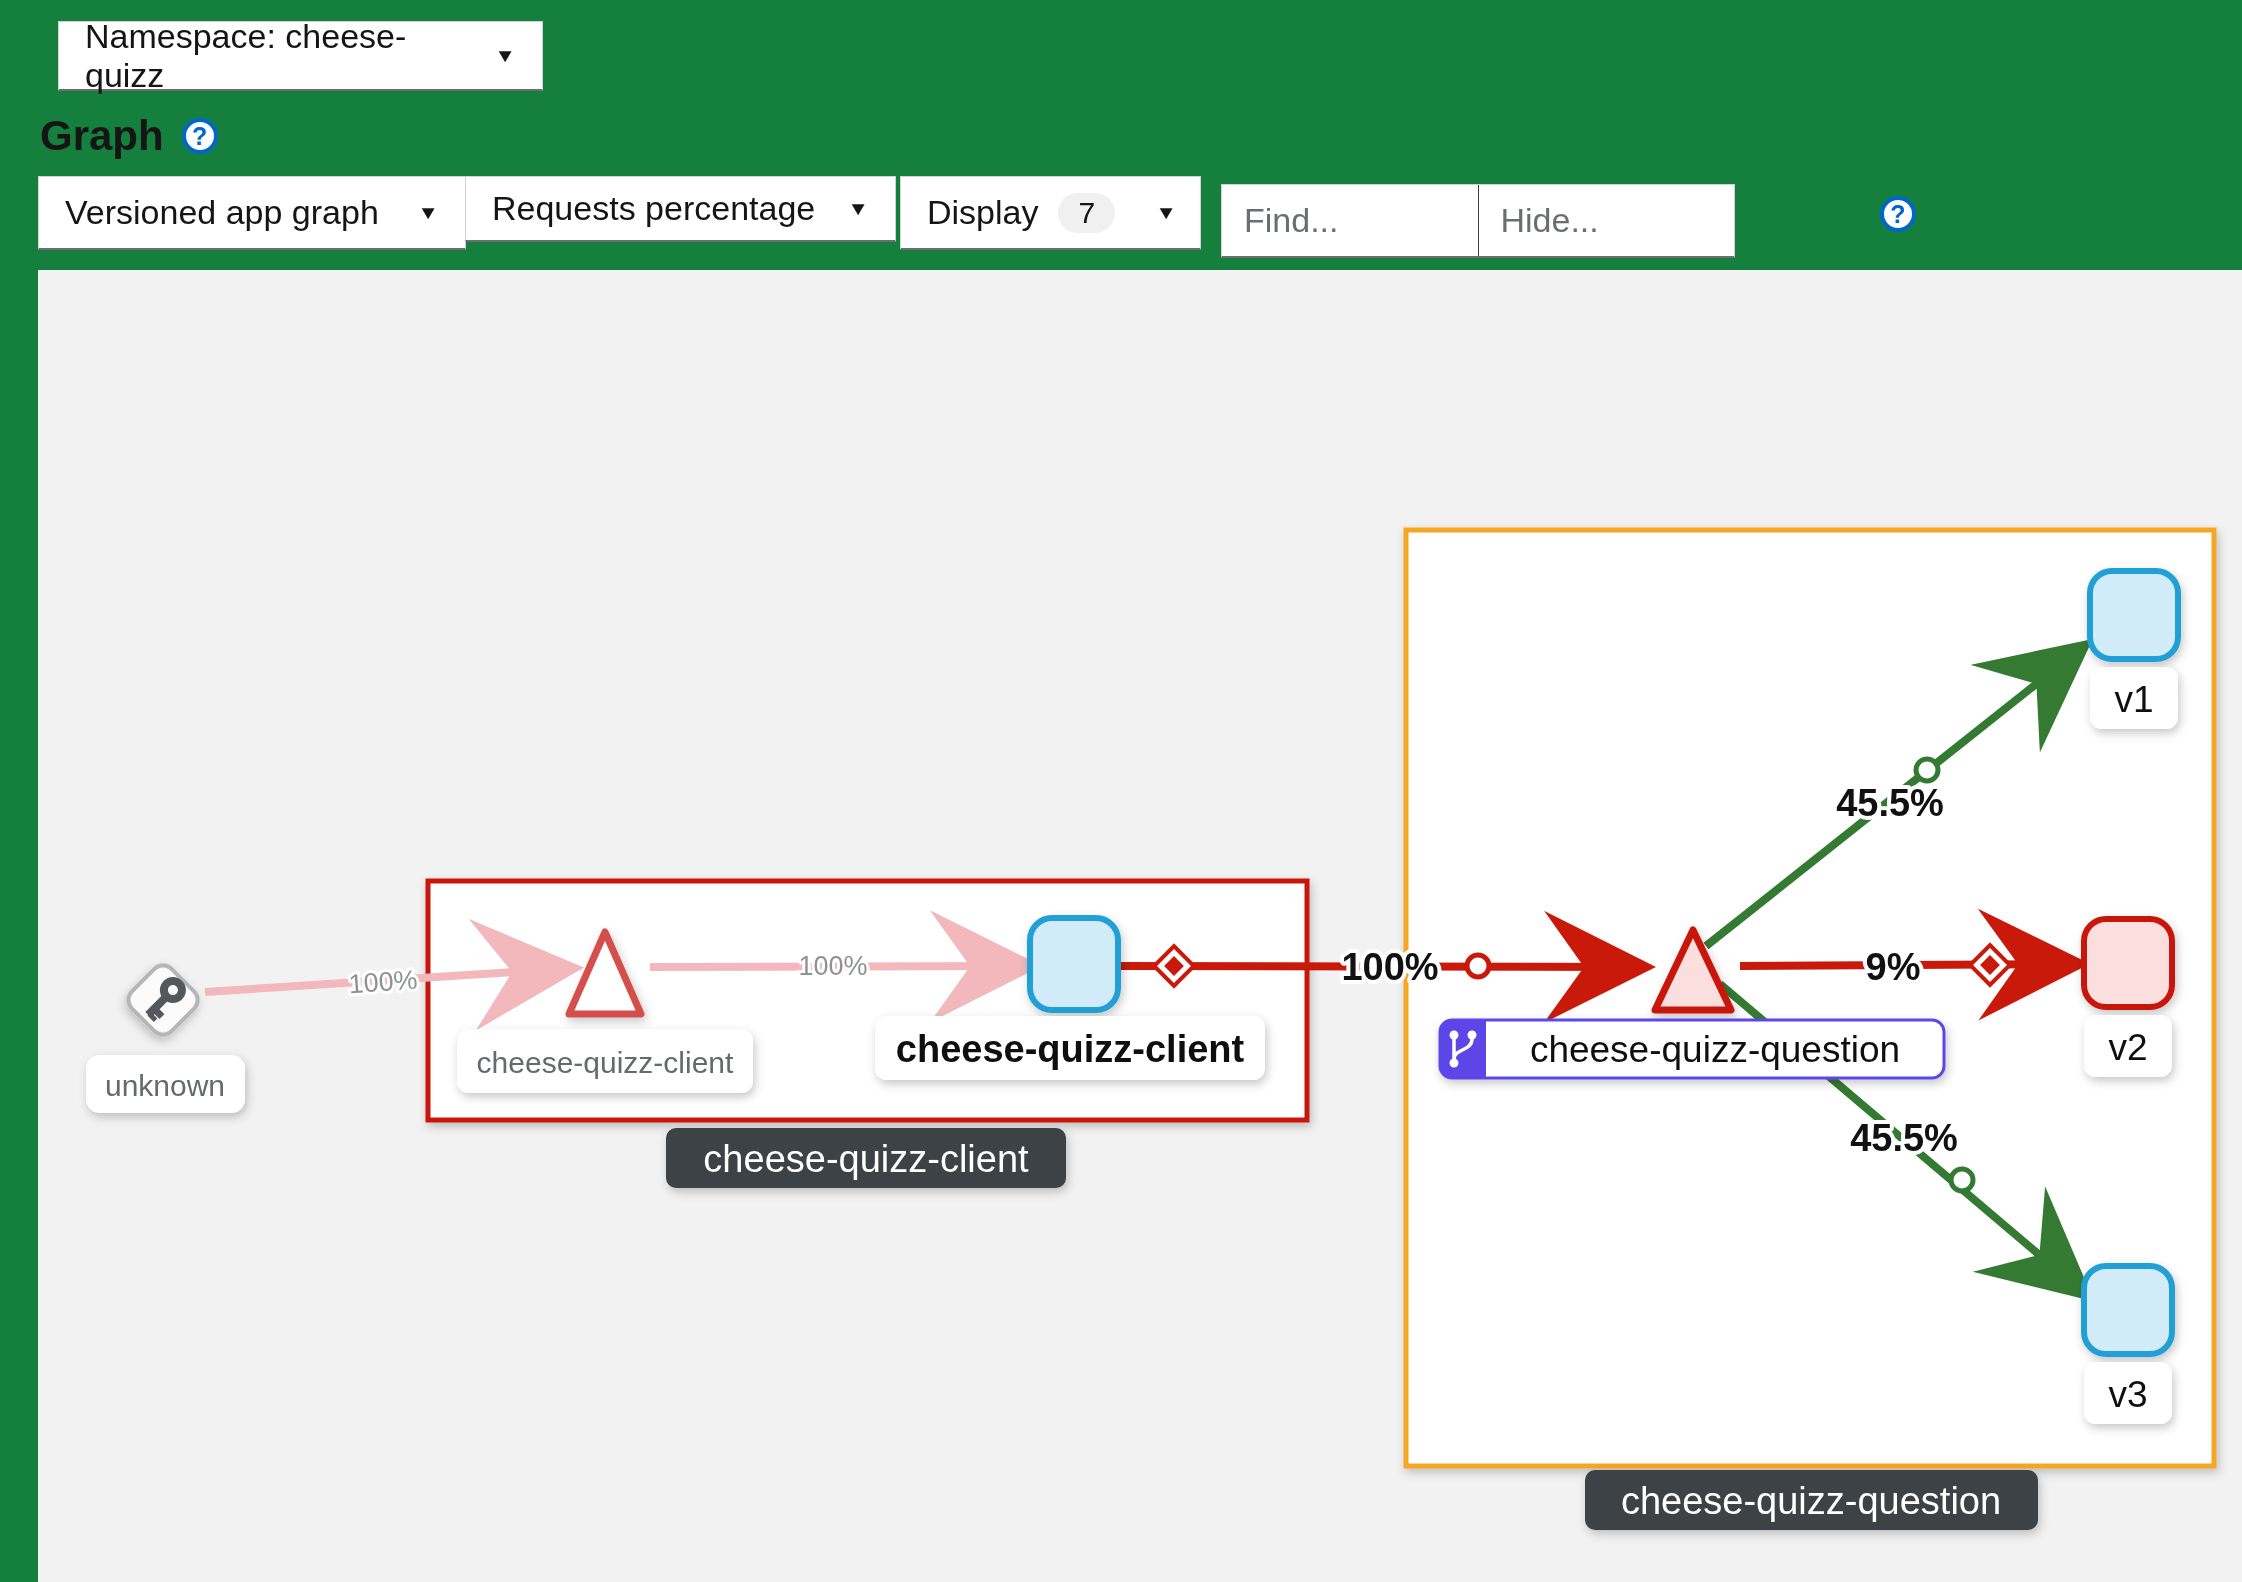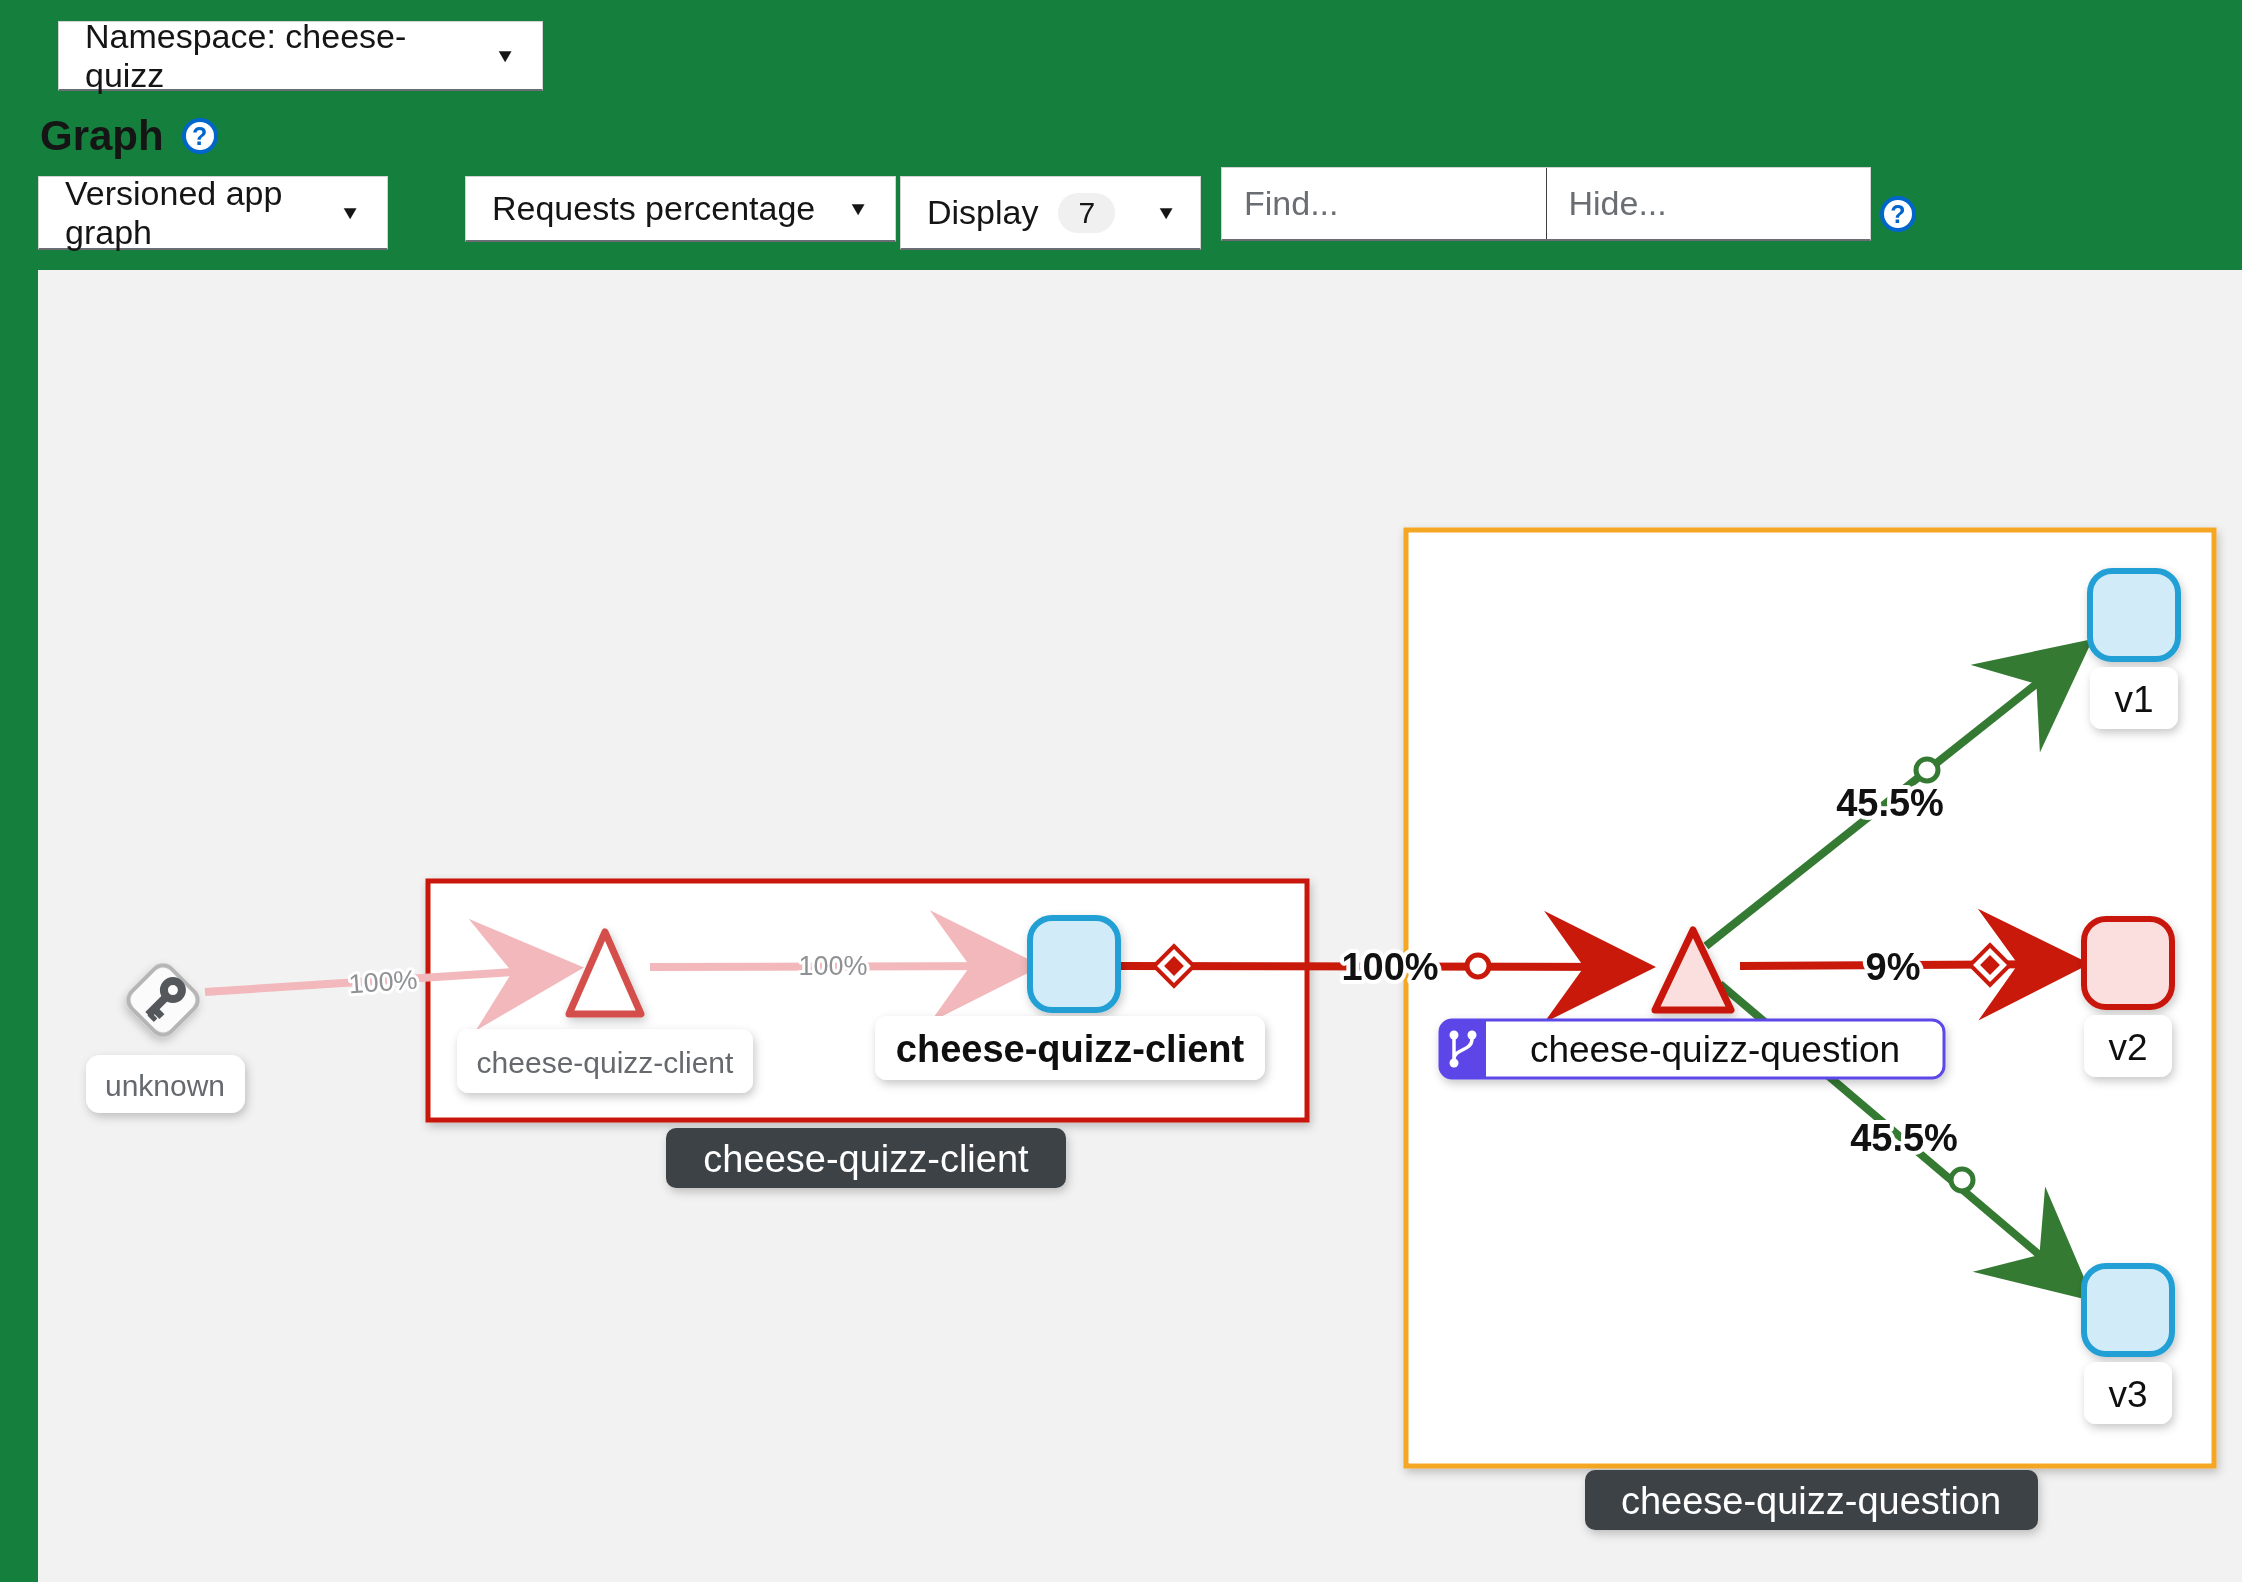--- a/index.html
+++ b/index.html
@@ -12,25 +12,25 @@
        display:flex;align-items:center;gap:22px;padding:0 26px;
        font-size:34px;color:#151515;cursor:pointer;}
   .ctl .grow{flex:1;}
   .caret{font-size:22px;color:#151515;transform:scaleY(.85);line-height:1;}
   .ns-select{left:58px;top:21px;width:485px;height:70px;}
   .page-header{position:absolute;left:40px;top:112px;display:flex;align-items:center;gap:18px;text-align:center;}
   .page-title{font-size:42px;font-weight:700;color:#151515;}
   .help-circle{width:36px;height:36px;border-radius:50%;border:4px solid #0066cc;color:#0066cc;
                display:flex;align-items:center;justify-content:center;
                font-size:25px;font-weight:700;box-sizing:border-box;cursor:pointer;background:#fff;}
-  .sel-graphtype{left:38px;top:176px;width:350px;height:74px;gap:8px;}
+  .sel-graphtype{left:38px;top:176px;width:428px;height:74px;gap:8px;}
   .sel-metric{left:465px;top:176px;width:431px;height:66px;}
   .sel-display{left:900px;top:176px;width:301px;height:74px;gap:20px;}
   .pill{background:#f0f0f0;border-radius:30px;padding:3px 20px;font-size:30px;color:#151515;}
-  .findhide{position:absolute;left:1221px;top:167px;width:650px;height:74px;box-sizing:border-box;
+  .findhide{position:absolute;left:1221px;top:184px;width:514px;height:74px;box-sizing:border-box;
             background:#fff;border:1px solid #d2d2d2;border-bottom:2px solid #6a6e73;display:flex;}
   .findhide input{flex:1;border:0;outline:none;font-size:34px;padding:0 22px;min-width:0;
                   font-family:"Liberation Sans",sans-serif;color:#151515;background:transparent;}
   .findhide input::placeholder{color:#6a6e73;opacity:1;}
   .findhide input+input{border-left:1px solid #404040;}
   .toolbar-help{position:absolute;left:1880px;top:196px;}
 
   
   .canvas{position:absolute;left:38px;top:270px;width:2204px;height:1312px;background:#f2f2f2;}
   svg text{font-family:"Liberation Sans",sans-serif;}

